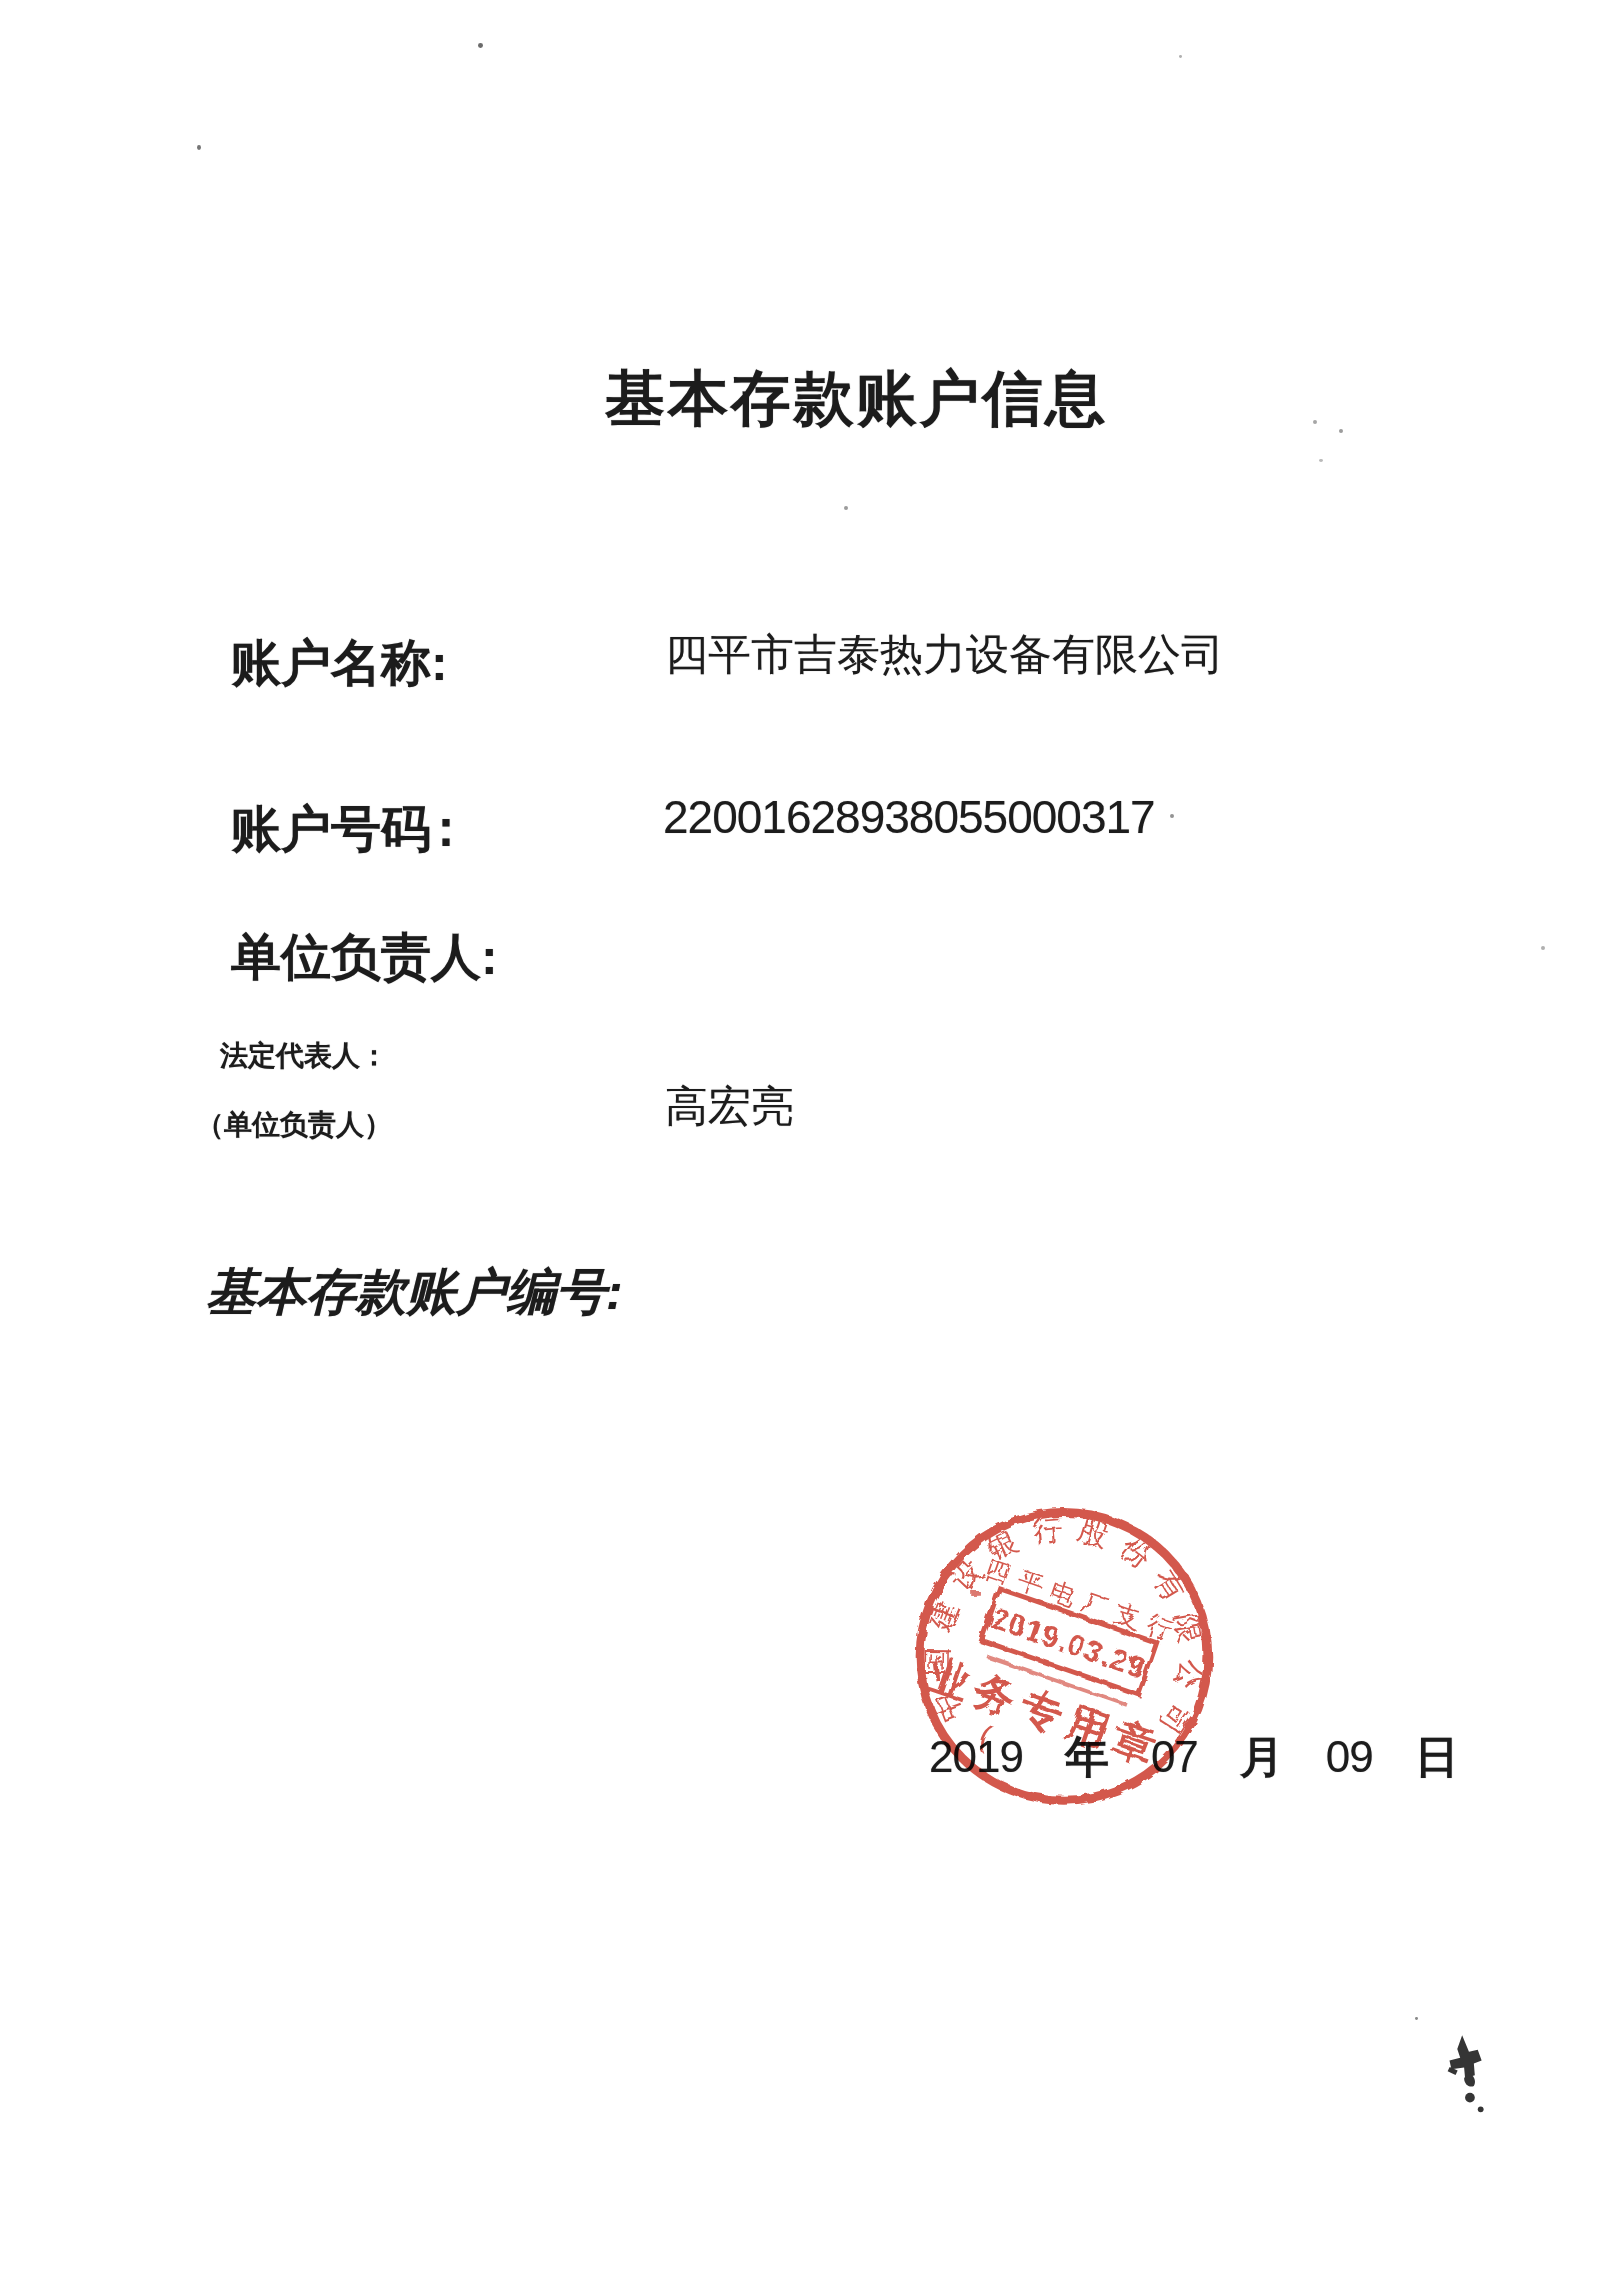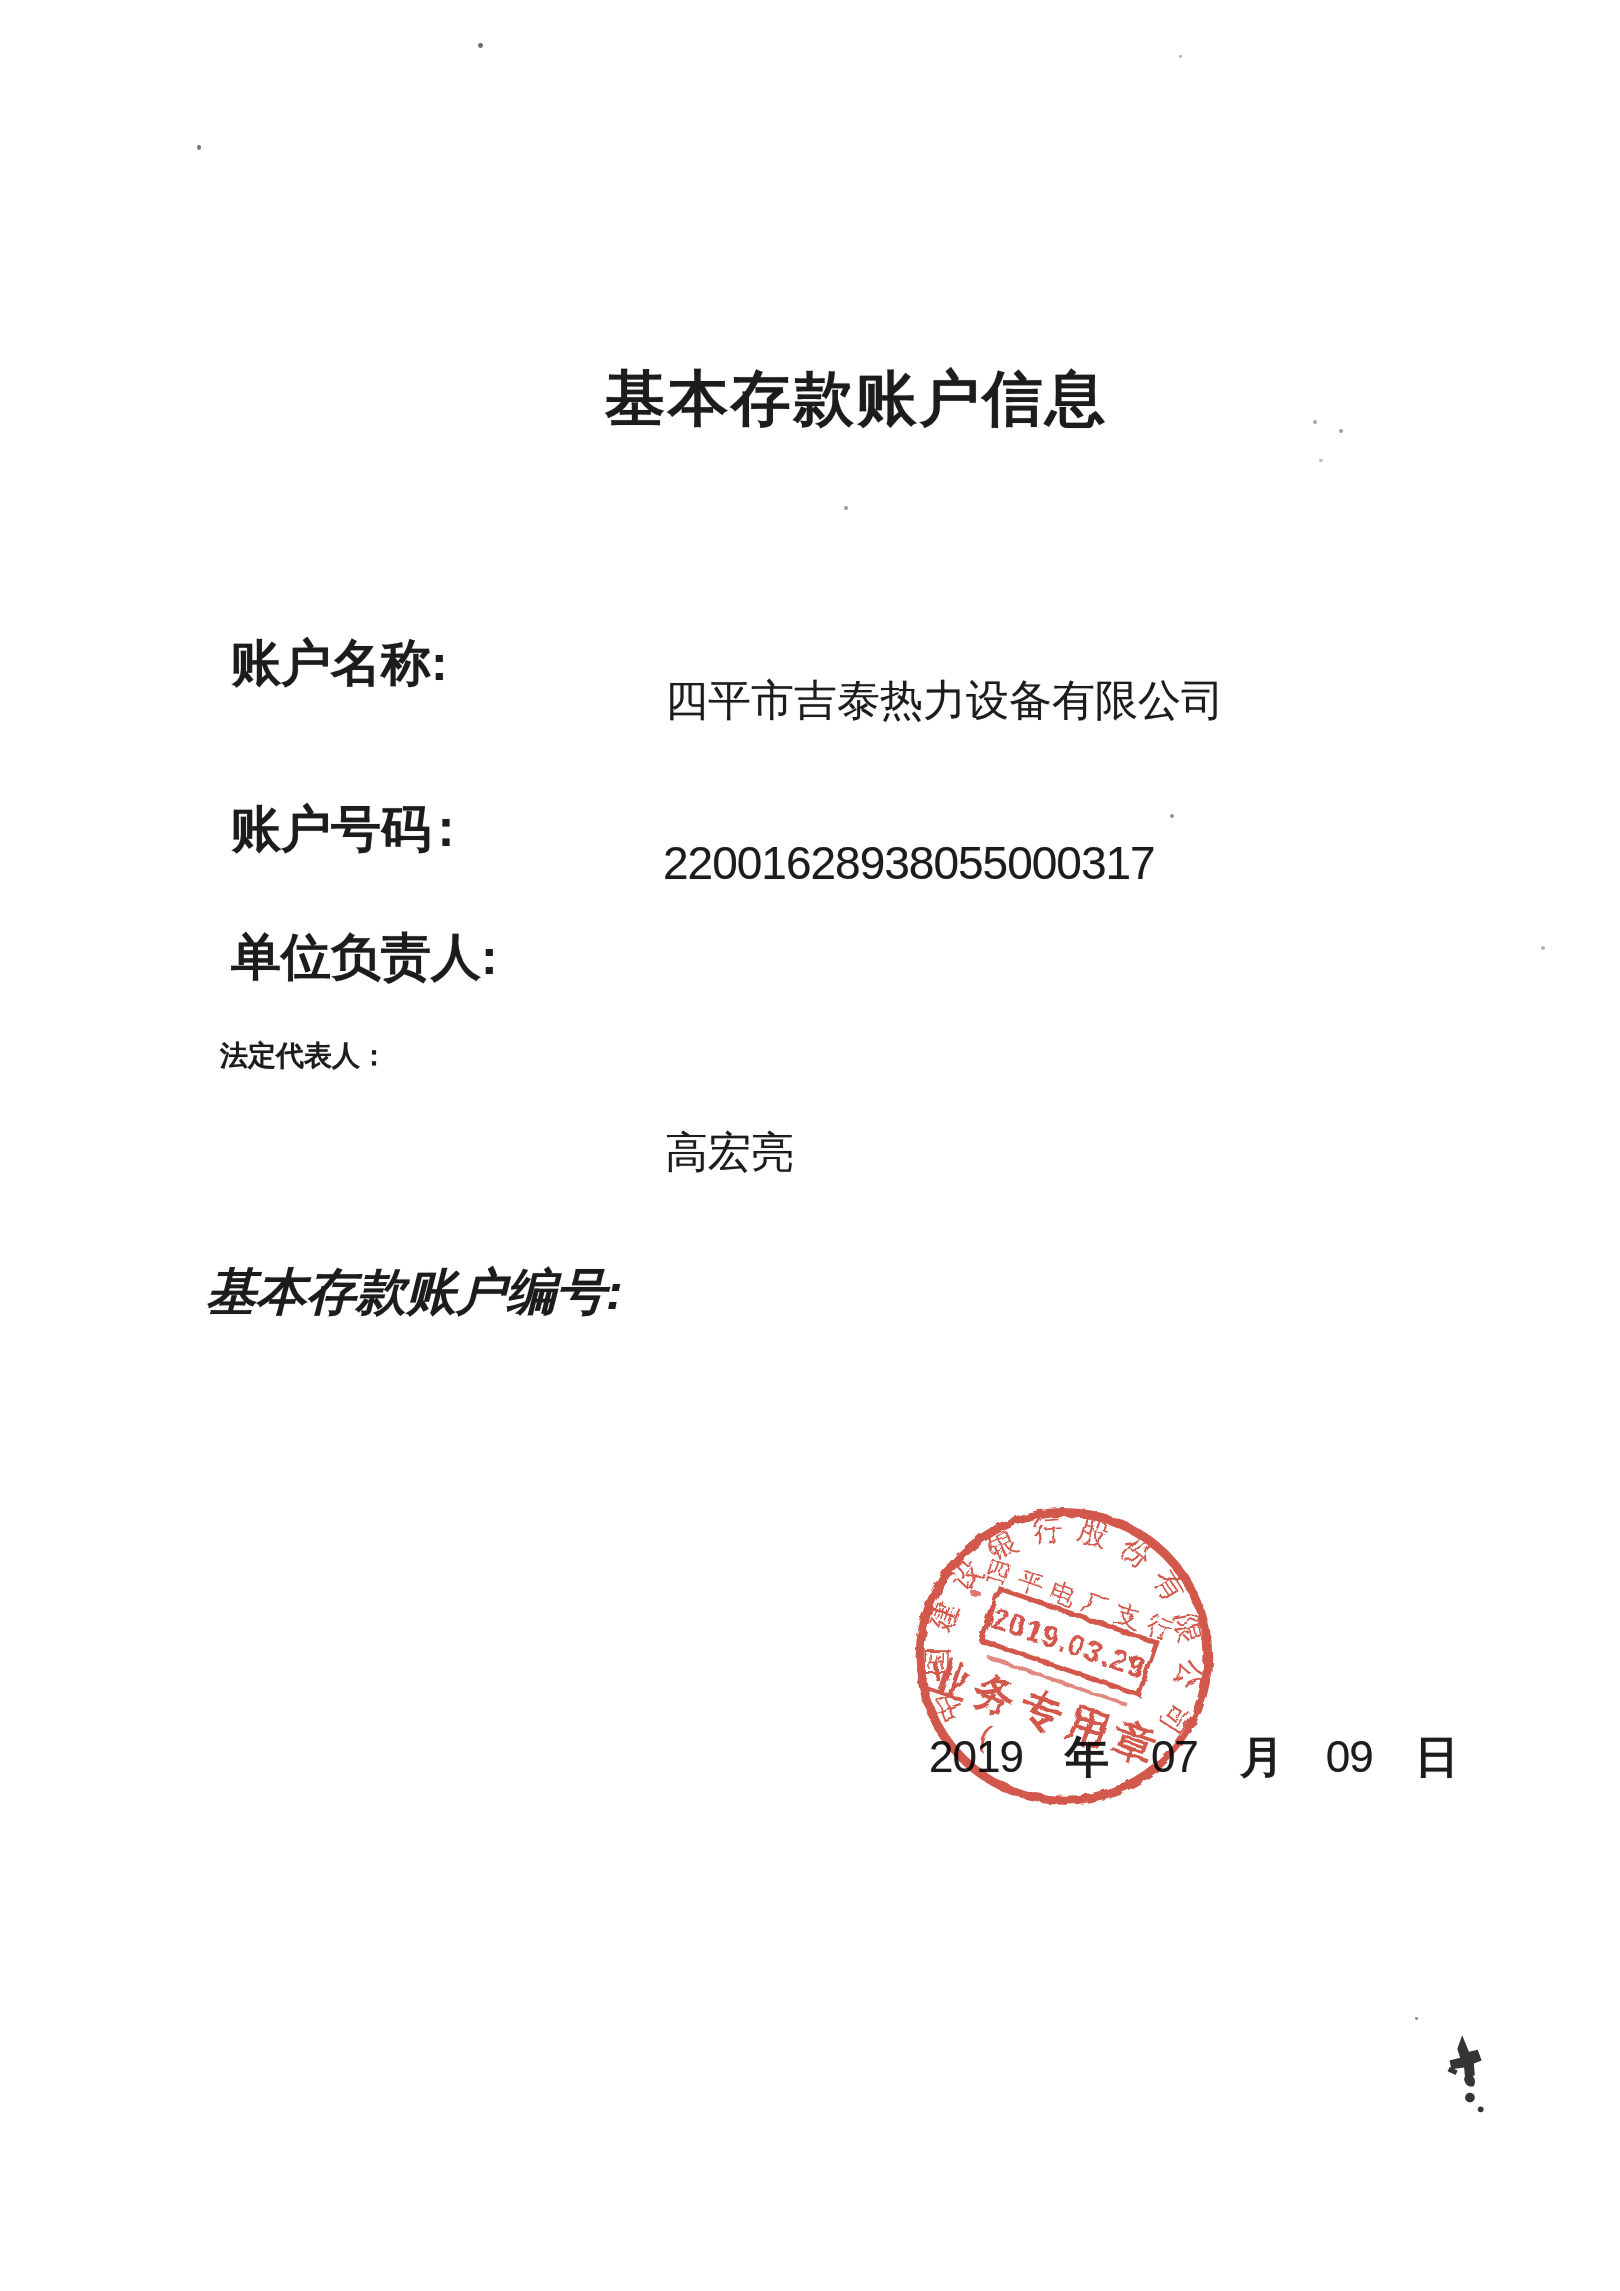--- a/index.html
+++ b/index.html
@@ -16,21 +16,20 @@
     text-align:center;
   }
   .lab{
     position:absolute;font-size:50px;font-weight:700;white-space:nowrap;
     text-shadow:0 0 1px rgba(0,0,0,.4);
   }
   .lab.small{font-size:28px;}
   .val{
     position:absolute;font-size:43px;font-weight:500;white-space:nowrap;
     text-shadow:0 0 1px rgba(0,0,0,.35);
-    margin-top:46px;
   }
   .val.bank{font-size:41px;}
   .num{
     font-family:"Liberation Sans", sans-serif;
     font-size:46px;font-weight:500;letter-spacing:-1px;
   }
   .date-line{
     position:absolute;left:929px;top:1728px;
     display:flex;gap:42px;align-items:baseline;
     font-size:44px;font-weight:600;white-space:nowrap;
@@ -53,20 +52,21 @@
 
   <div class="lab" style="left:231px;top:630px;">账户名称:</div>
   <div class="val" style="left:665px;top:626px;">四平市吉泰热力设备有限公司</div>
 
   <div class="lab" style="left:231px;top:796px;font-family:Liberation Mono, monospace;">账户号码:</div>
   <div class="val num" style="left:663px;top:790px;">22001628938055000317</div>
 
   <div class="lab" style="left:231px;top:924px;">单位负责人:</div>
 
   <div class="lab small" style="left:220px;top:1037px;">法定代表人：</div>
+  <div class="lab small" style="left:196px;top:1106px;">（单位负责人）</div>
   <div class="val" style="left:665px;top:1078px;">高宏亮</div>
 
   <div class="lab" style="left:206px;top:1259px;font-style:italic;">基本存款账户编号:</div>
 
   <div class="date-line">
     <span class="dnum">2019</span>
     <span>年</span>
     <span class="dnum">07</span>
     <span>月</span>
     <span class="dnum">09</span>

